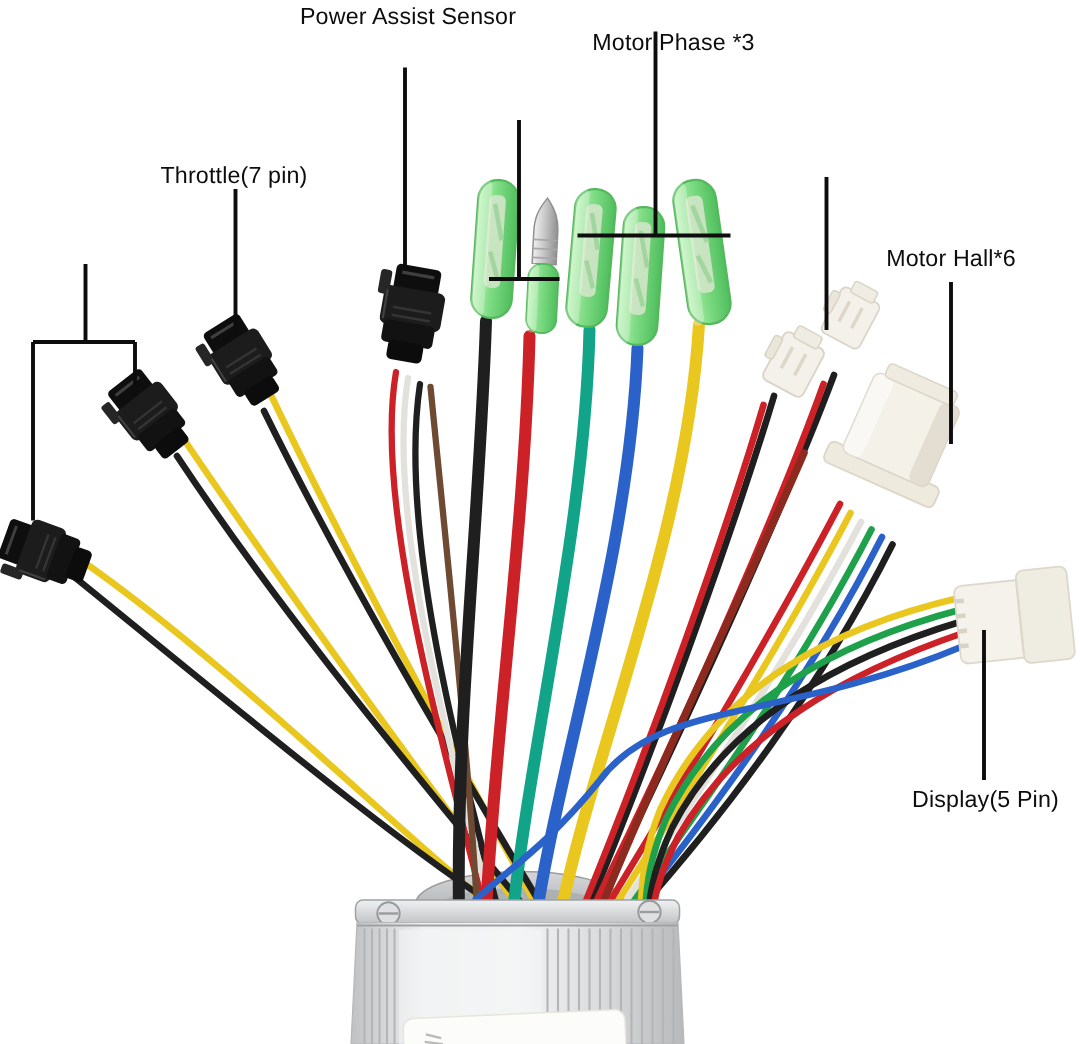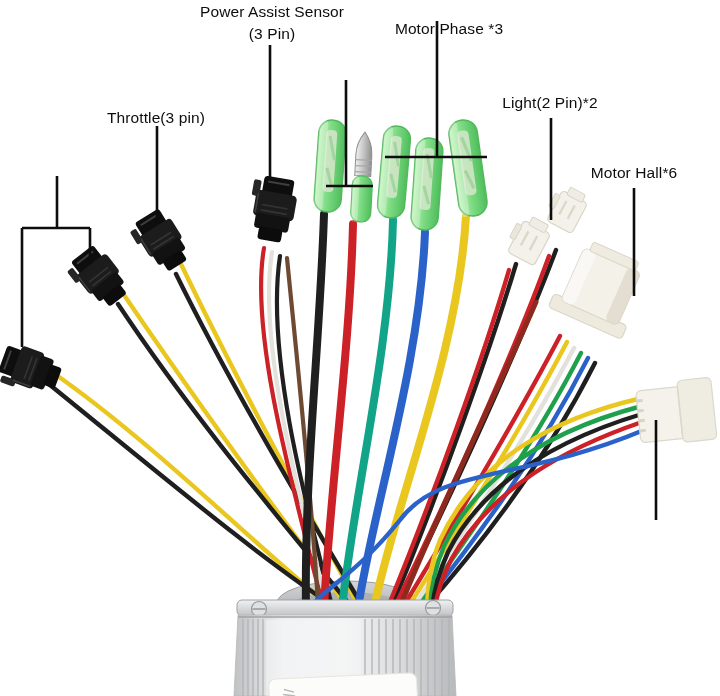--- a/index.html
+++ b/index.html
@@ -208,19 +208,18 @@
     <path d="M157,126 V223"></path>
     <path d="M57,176 V228 M22,228 H90 M22,228 V347 M90,228 V264"></path>
     <path d="M551,118 V220"></path>
     <path d="M634,188 V296"></path>
     <path d="M656,420 V520"></path>
   </g>
 </svg>
 
   <div class="label" style="left:272px;top:1px;">
     <span>Power Assist Sensor</span>
-    <span class="l2">(3 Pin)</span>
   </div>
   <div class="label" style="left:449px;top:18px;">Motor Phase *3</div>
-  <div class="label" style="left:156px;top:107px;">Throttle(3 pin)</div>
-  <div class="label" style="left:550px;top:92px;">Light(2 Pin)*2</div>
+  <div class="label" style="left:156px;top:107px;">Throttle(7 pin)</div>
   <div class="label" style="left:634px;top:162px;">Motor Hall*6</div>
+  <div class="label" style="left:657px;top:523px;">Display(5 Pin)</div>
 </div>
 
 </body></html>

